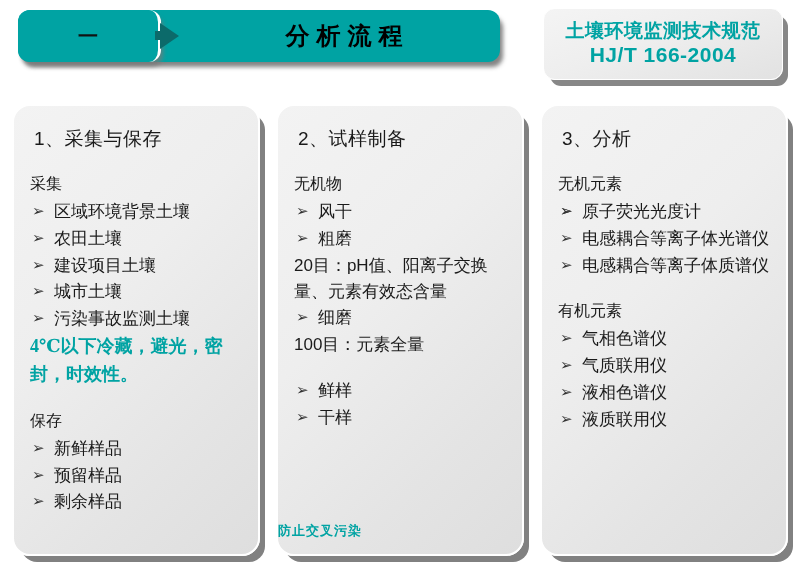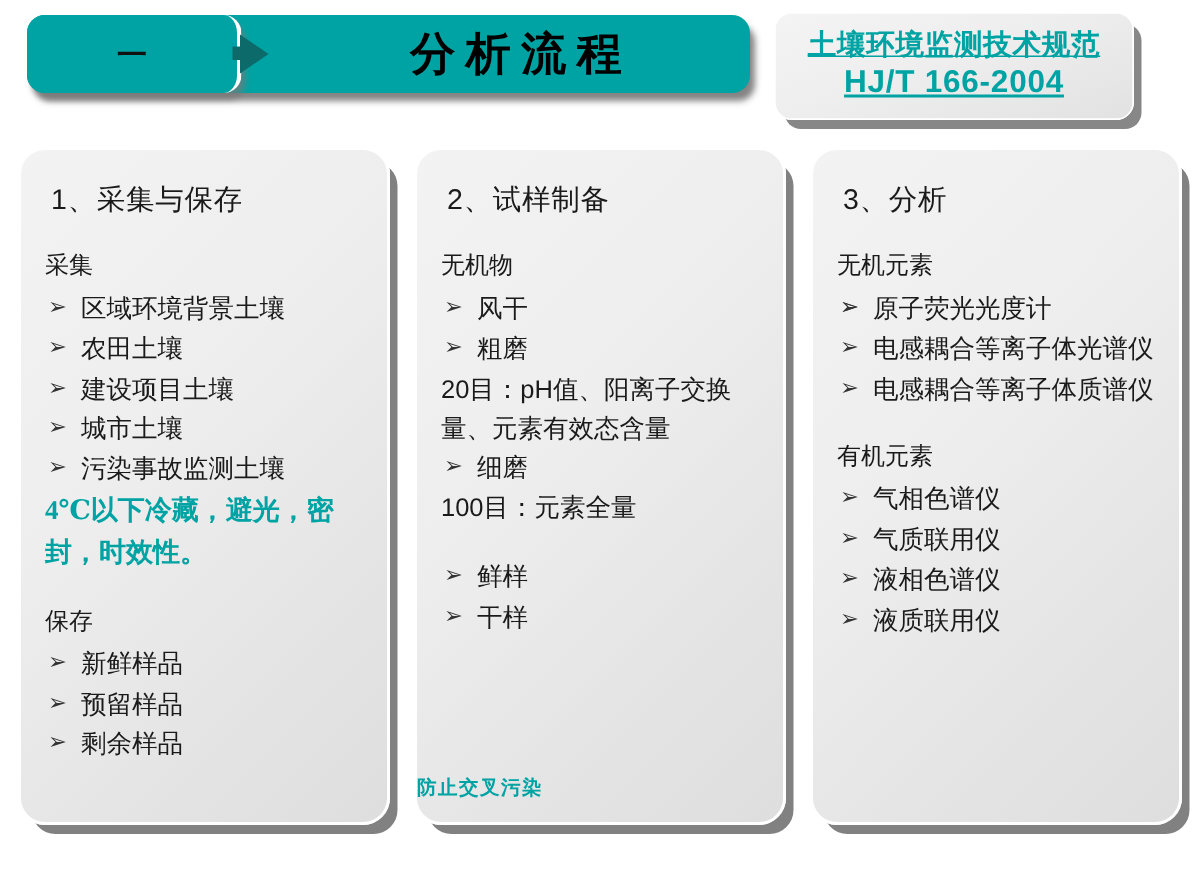--- a/index.html
+++ b/index.html
@@ -69,59 +69,58 @@
     background: #0c6a6a;
   }
   .banner-title {
     position: absolute;
     left: 170px; top: 0;
     width: 312px; height: 52px;
     display: flex;
     align-items: center;
     justify-content: center;
     color: #000000;
-    font-size: 30px;
+    font-size: 24px;
     font-weight: bold;
     letter-spacing: 7px;
     text-indent: 7px;
   }
 
   
   .std-badge {
     position: absolute;
-    left: 516px;
+    left: 543px;
     top: 8px;
     width: 238px;
     height: 70px;
     border-radius: 12px;
     background: linear-gradient(160deg,#f4f4f4 0%,#eeeeee 45%,#e2e2e2 100%);
     border: 1px solid #ffffff;
     box-shadow: 6px 7px 0 -1px rgba(122,122,122,.9);
     display: flex;
     flex-direction: column;
     align-items: center;
     justify-content: center;
     color: #00a3a3;
     font-weight: bold;
     line-height: 1.18;
-    text-decoration: underline;
   }
   .std-badge .l1 { font-size: 19px; letter-spacing: .5px; }
   .std-badge .l2 { font-size: 21px; letter-spacing: .5px; }
 
   
   #columns {
     position: absolute;
     left: 0; top: 96px;
     width: 800px;
     height: 490px;
   }
   .card {
     position: absolute;
-    top: 2px;
+    top: 8px;
     width: 248px;
     height: 452px;
     border-radius: 18px;
     background: linear-gradient(135deg,#f3f3f3 0%,#eeeeee 40%,#e4e4e4 75%,#dedede 100%);
     border: 2px solid #ffffff;
     box-shadow: 7px 8px 0 -2px rgba(122,122,122,.95);
     box-sizing: border-box;
     padding: 16px 10px 14px 14px;
   }
   #card-1 { left: 12px;  }

